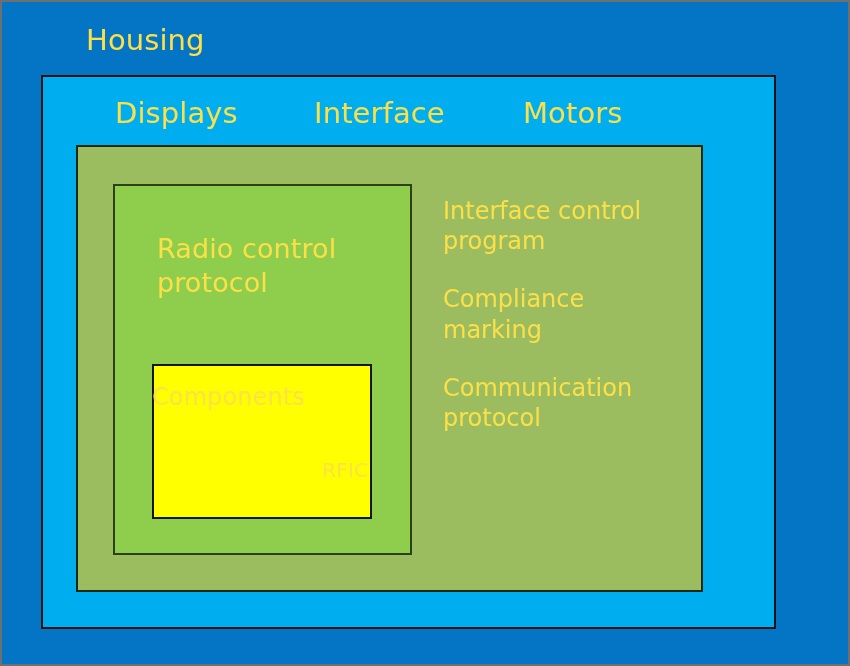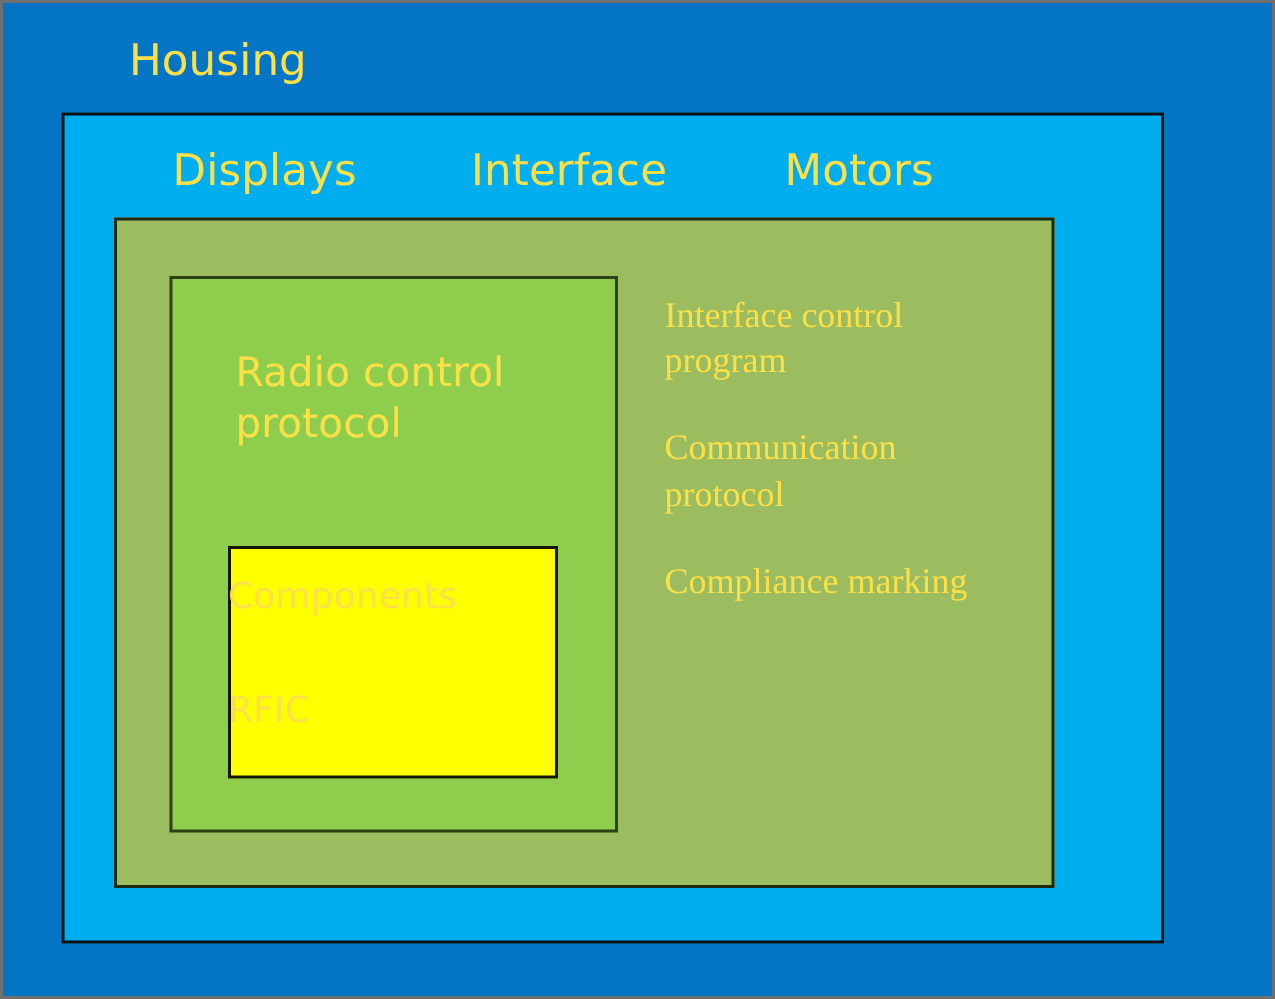--- a/index.html
+++ b/index.html
@@ -109,36 +109,36 @@
   }
 
   .lbl-iface-block {
     position: absolute;
     left: 441px;
     top: 194px;
     width: 240px;
     font-size: 24px;
     line-height: 1.26;
   }
-  .lbl-iface-block .para { margin: 0 0 28px 0; font-family: Liberation Serif, serif; }
+  .lbl-iface-block .para { margin: 0 0 28px 0; }
   .lbl-iface-block .para:last-child { margin-bottom: 0; }
 
   .lbl-components {
     left: 150px;
     top: 381px;
     width: 220px;
     text-align: left;
     font-size: 24px;
   }
   .lbl-rfic {
     left: 150px;
     top: 457px;
     width: 216px;
-    text-align: left;
-    font-size: 24px;
+    text-align: right;
+    font-size: 20px;
   }
 </style>
 </head>
 <body>
 
 <div id="canvas">
 
   <div class="layer-housing">
     <div class="lbl lbl-housing">Housing</div>
 
@@ -146,24 +146,24 @@
 
     <div class="lbl lbl-peripheral lbl-switches">Displays</div>
     <div class="lbl lbl-peripheral lbl-displays">Interface</div>
     <div class="lbl lbl-peripheral lbl-motors">Motors</div>
 
     <div class="layer-interface"></div>
 
     <div class="lbl-iface-block">
       <div class="para">Interface
 control program</div>
+      <div class="para">Compliance
+marking</div>
       <div class="para">Communication
 protocol</div>
-      <div class="para">Compliance
-marking</div>
     </div>
 
     <div class="layer-radio"></div>
     <div class="lbl lbl-radio">Radio control
 protocol</div>
 
     <div class="layer-components"></div>
     <div class="lbl lbl-components">Components</div>
     <div class="lbl lbl-rfic">RFIC</div>
 

